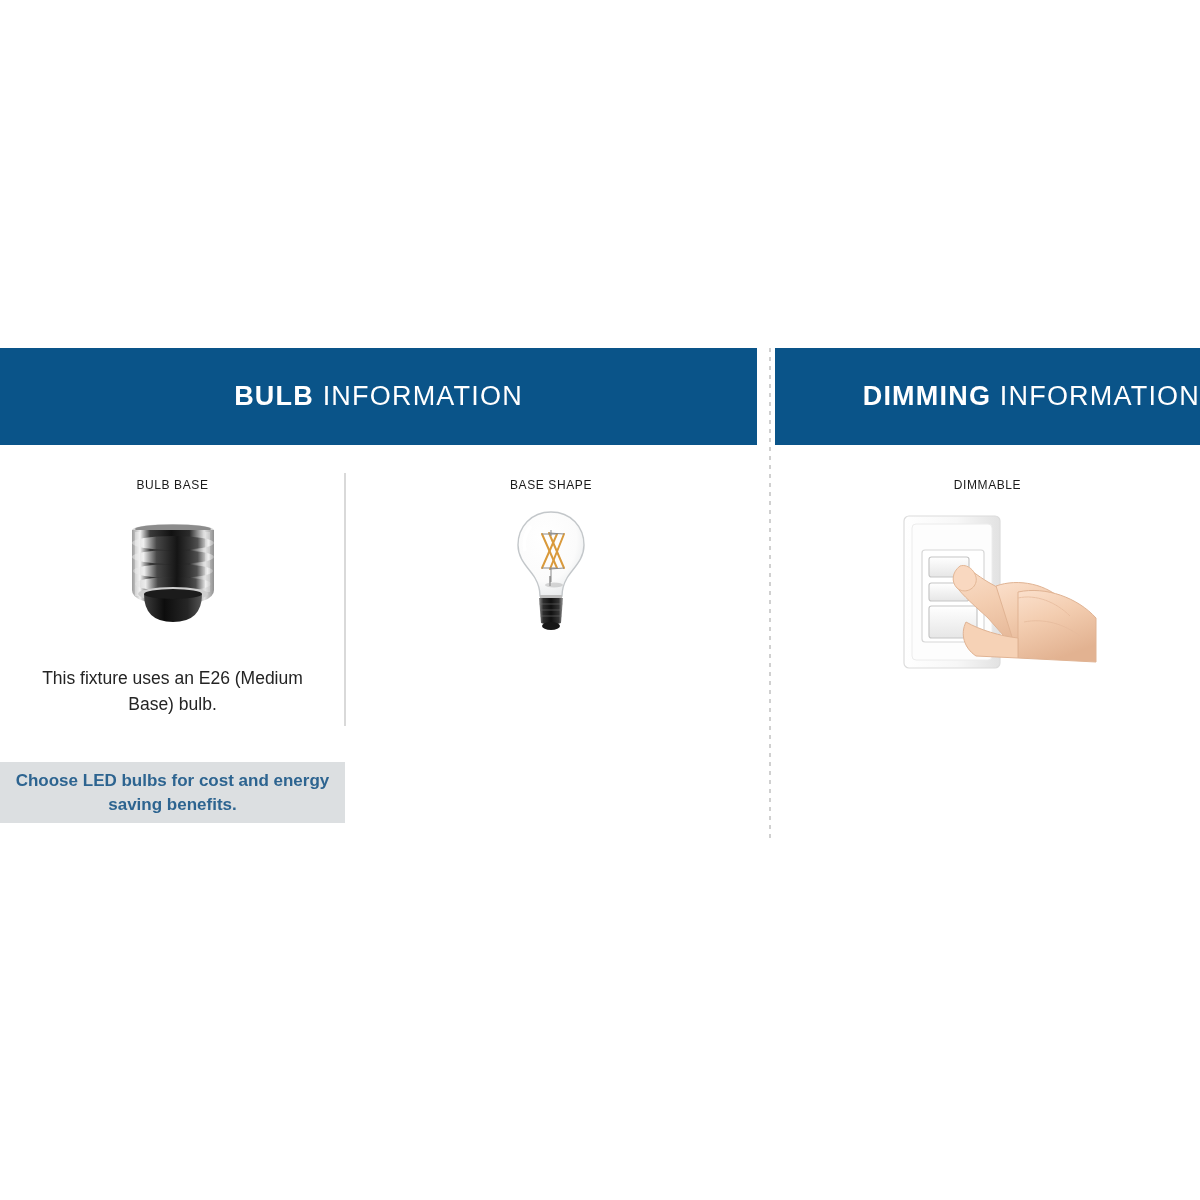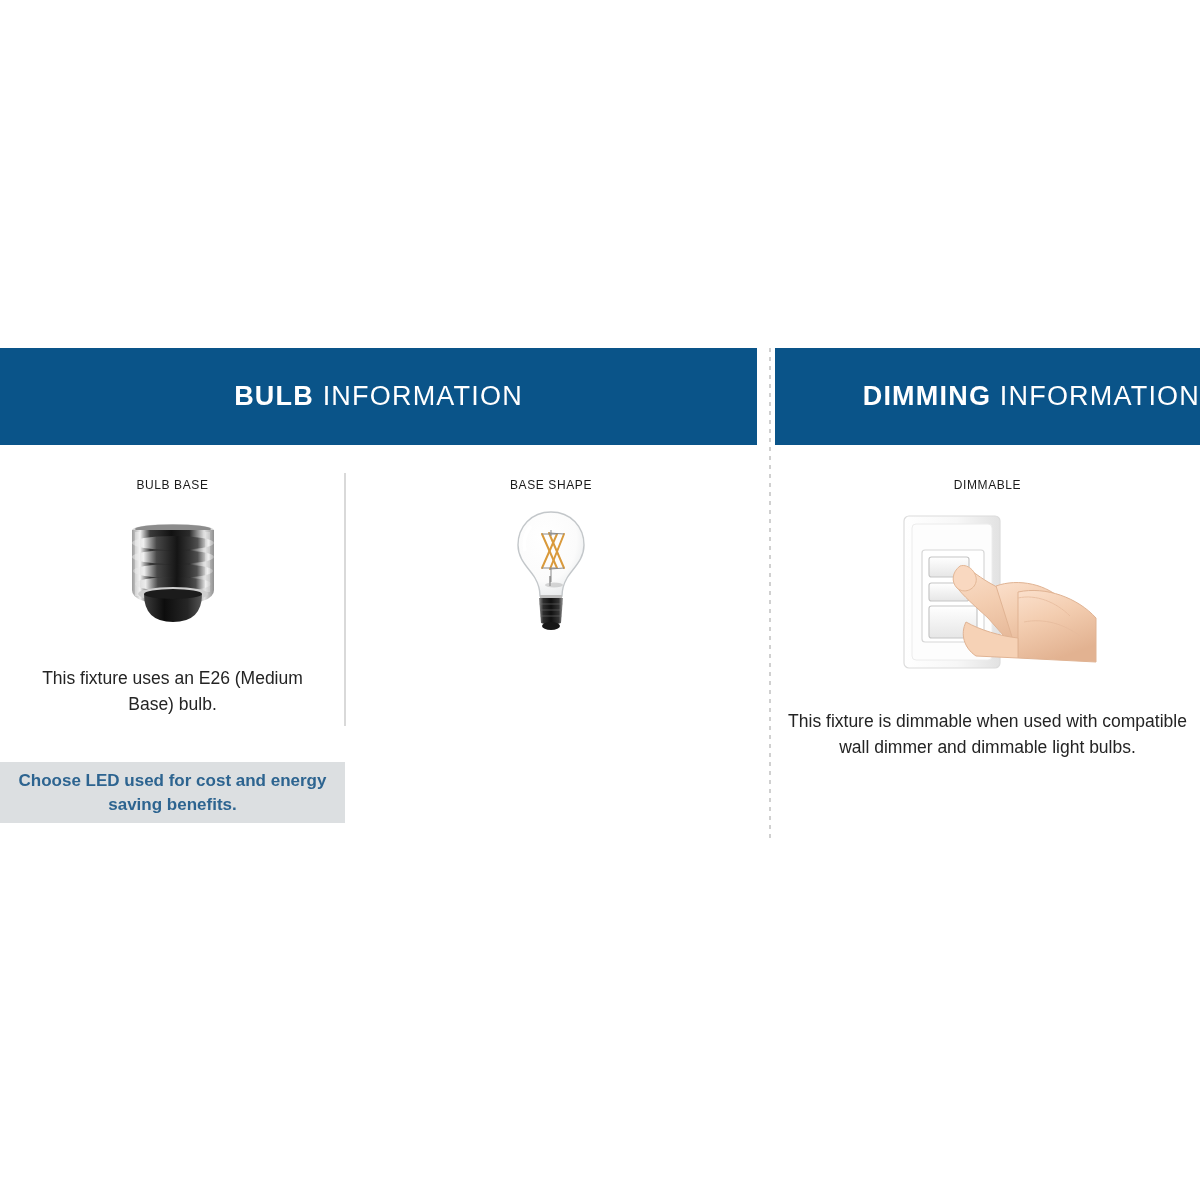--- a/index.html
+++ b/index.html
@@ -297,21 +297,21 @@
         </svg>
       </div>
 
     </div>
 
   </div>
 
   <div class="col-divider"></div>
 
   <div class="tip-box">
-    <div class="tip-text">Choose LED used for cost and energy saving benefits.</div>
+    <div class="tip-text">Choose LED bulbs for cost and energy saving benefits.</div>
   </div>
 
   <div class="panel-right">
     <div class="col-title">DIMMABLE</div>
 
     <div class="art">
       <svg width="240" height="180" viewBox="0 0 240 180" aria-hidden="true">
         <defs>
           <linearGradient id="plate" x1="0" y1="0" x2="1" y2="0">
             <stop offset="0" stop-color="#ffffff"></stop>
@@ -360,16 +360,15 @@
           <path d="M98 116 C 92 128 96 142 108 150 L 150 152 L 150 132 C 132 130 112 124 98 116 Z" fill="#f6d2b6" stroke="#e0b393" stroke-width="1"></path>
 
           <g stroke="#e6bb9d" stroke-width="1" fill="none" opacity="0.8">
             <path d="M150 92 C 168 88 188 96 202 110"></path>
             <path d="M156 116 C 176 112 196 118 212 130"></path>
           </g>
         </g>
       </svg>
     </div>
 
-    <div class="desc">This fixture is dimmable when used with compatible wall dimmer and dimmable light bulbs.</div>
   </div>
 
 </div>
 
 </body></html>

